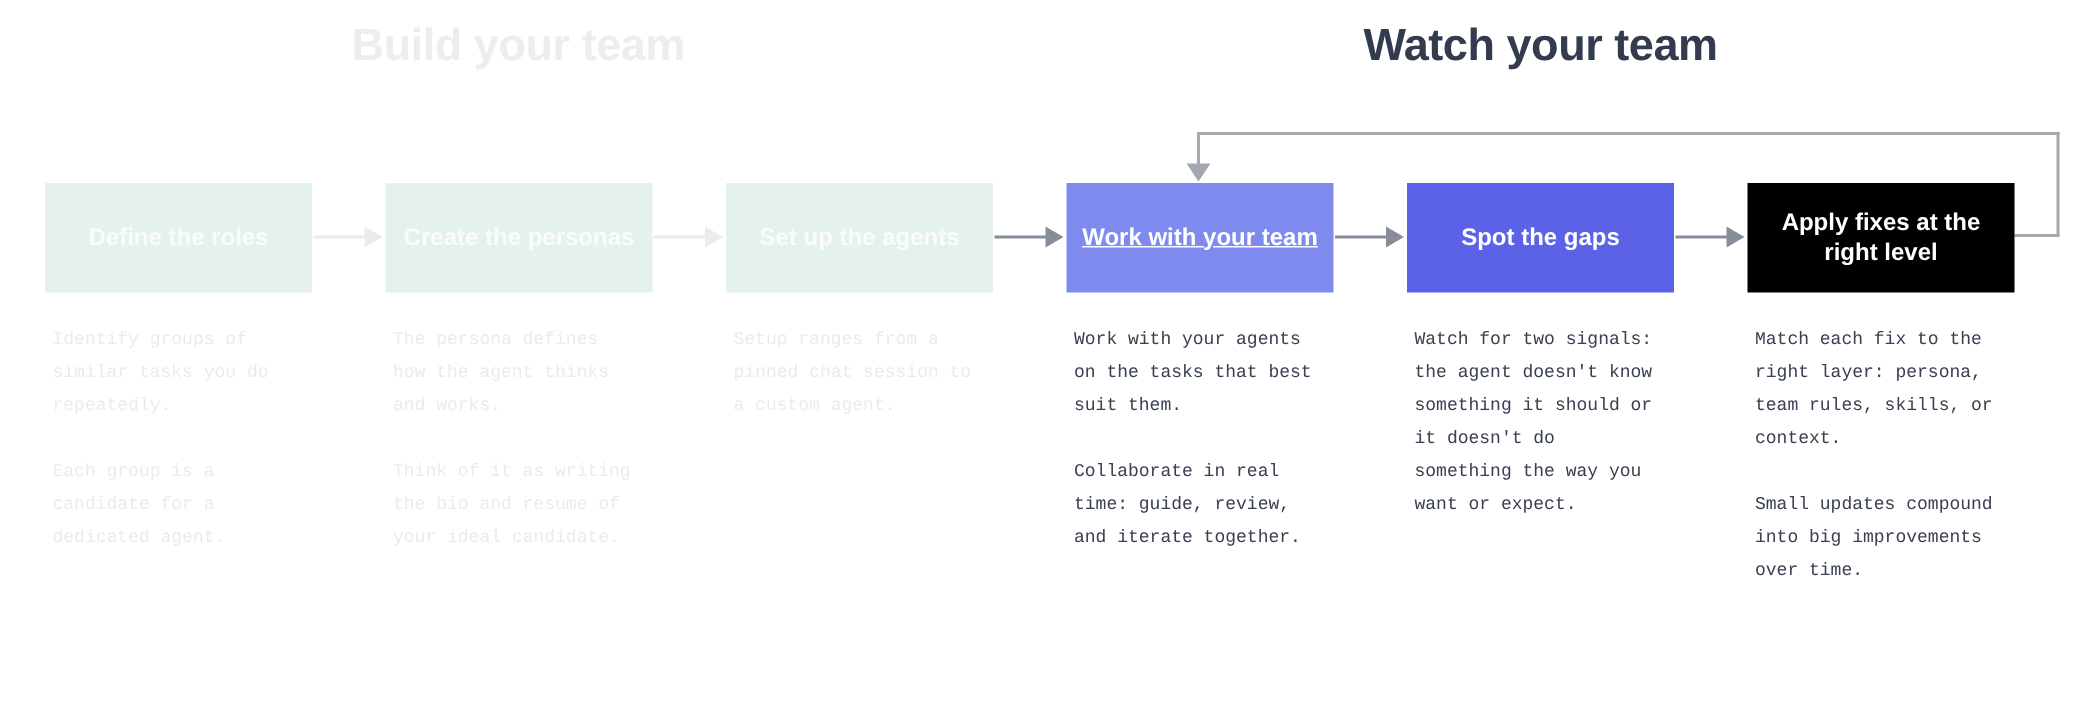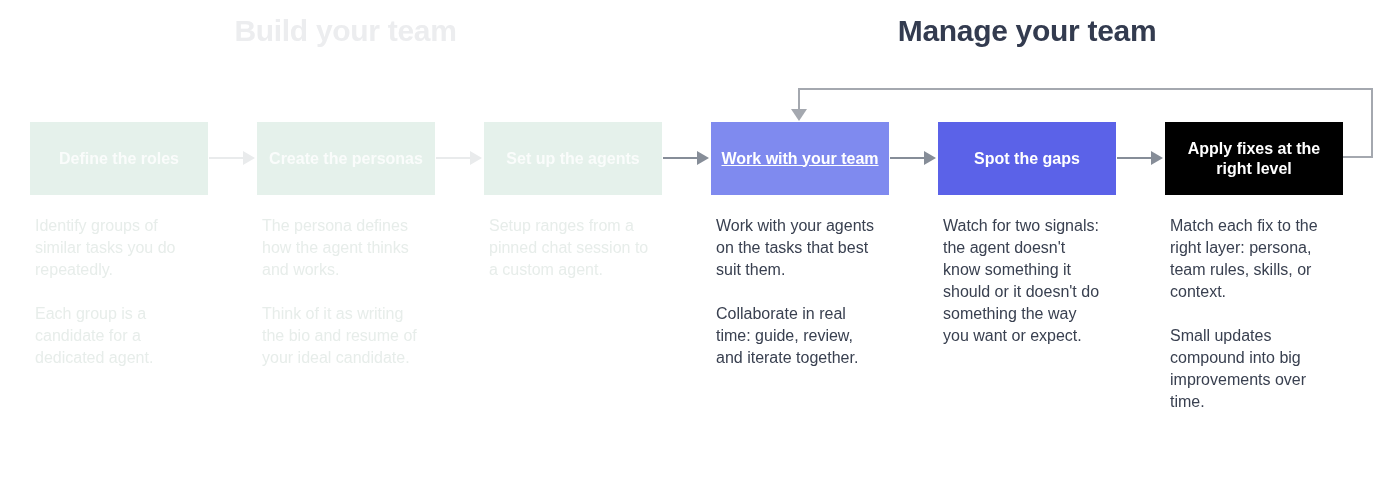--- a/index.html
+++ b/index.html
@@ -16,21 +16,21 @@
   .col{position:absolute;top:122px;width:178px;}
   .box{
     height:73px;display:flex;align-items:center;justify-content:center;
     text-align:center;font-weight:700;font-size:16px;line-height:20px;
     padding:0 6px;box-sizing:border-box;
   }
   .box-faded{background:#E5F1EB;color:#FAFCFB;}
   .box-work{background:#7F8AEF;color:#FFFFFF;text-decoration:underline;}
   .box-spot{background:#5B62E8;color:#FFFFFF;}
   .box-apply{background:#4B44DF;color:#FFFFFF;}
-  .desc{margin:20px 0 0 5px;width:160px;font-size:16px;line-height:22px;color:#394050;}
+  .desc{margin:20px 0 0 5px;width:160px;font-size:12px;line-height:22px;color:#394050;font-family:Liberation Mono, monospace;}
   .desc-wide{width:172px;}
   .desc p{margin:0 0 22px 0;}
   .desc p:last-child{margin-bottom:0;}
   .desc-faded{color:#E7EDEA;}
   
   .conn{position:absolute;top:150px;height:16px;width:46px;}
   .conn .line{position:absolute;left:0;top:7px;height:2px;width:35px;background:#868D98;}
   .conn .head{
     position:absolute;left:34px;top:1px;width:0;height:0;
     border-top:7px solid transparent;border-bottom:7px solid transparent;
@@ -49,21 +49,21 @@
     border-left:8px solid transparent;border-right:8px solid transparent;
     border-top:12px solid #A4A8AF;
   }
 </style>
 </head>
 <body>
 
 <div class="canvas">
 
   <div class="section-title title-faded">Build your team</div>
-  <div class="section-title title-active">Manage your team</div>
+  <div class="section-title title-active">Watch your team</div>
 
   <div>
     <div class="loop-seg loop-top"></div>
     <div class="loop-seg loop-right"></div>
     <div class="loop-seg loop-bottom"></div>
     <div class="loop-seg loop-drop"></div>
     <div class="loop-head"></div>
   </div>
 
   <div class="conn conn-faded" style="left:209px">

